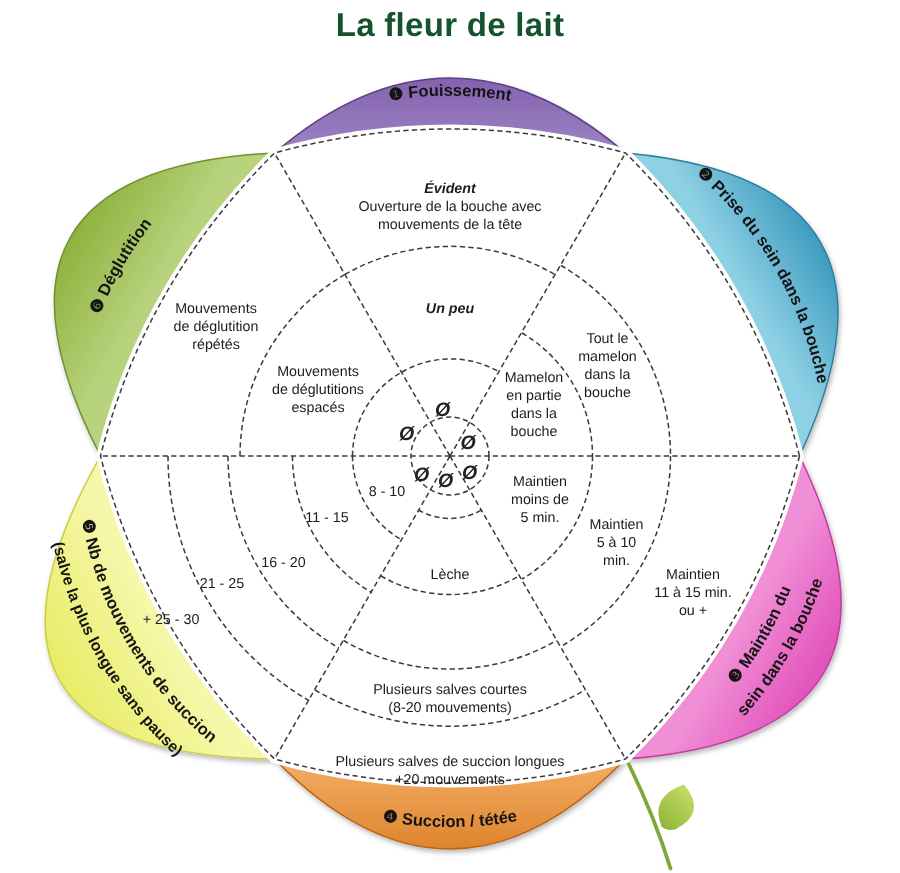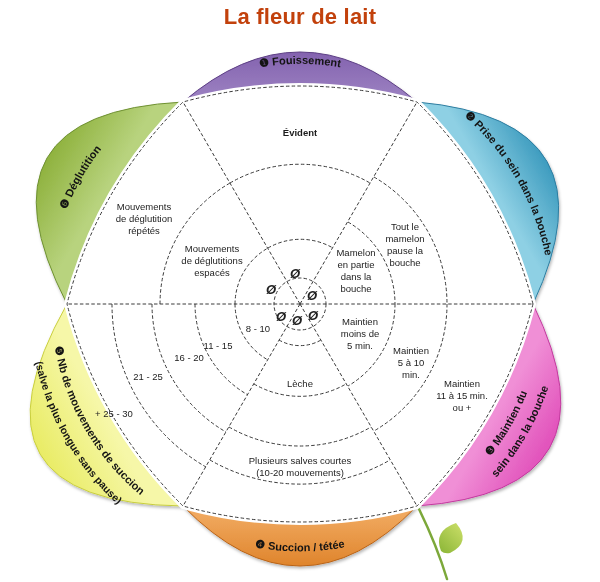--- a/index.html
+++ b/index.html
@@ -1,23 +1,23 @@
 <!DOCTYPE html>
 <html><head>
 <meta charset="utf-8">
 <style>
   html,body{margin:0;padding:0;background:#fff;}
   #stage{position:relative;width:600px;height:582px;background:#fff;overflow:hidden;
          font-family:"Liberation Sans",sans-serif;}
   #diagram-svg{position:absolute;left:0;top:0;}
   .page-title{position:absolute;left:0;top:4px;width:600px;text-align:center;
-              font-size:22px;font-weight:bold;color:#c2410c;letter-spacing:.2px;}
+              font-size:22px;font-weight:bold;color:#14532d;letter-spacing:.2px;}
   .ring-text{position:absolute;transform:translate(-50%,-50%);text-align:center;
              font-size:9.5px;line-height:1.28;color:#1c1c1c;white-space:pre-line;}
-  .ring-text .lead{display:block;font-weight:bold;}
+  .ring-text .lead{display:block;font-weight:bold;font-style:italic;}
   .zero{position:absolute;transform:translate(-50%,-50%);font-size:13px;
         font-style:italic;font-weight:bold;color:#222;}
   .petal-label{font-size:11px;font-weight:bold;fill:#141414;}
   .petal-label-small{font-size:10.5px;font-weight:bold;fill:#141414;}
   .dash{fill:none;stroke:#3a3a3a;stroke-width:1;stroke-dasharray:3.5 2.2;}
 </style>
 </head>
 <body>
 
 <div id="stage">
@@ -125,55 +125,58 @@
       <text class="petal-label"><textPath href="#p-lab-succion" startOffset="50%" text-anchor="middle">❹ Succion / tétée</textPath></text>
       <text class="petal-label"><textPath href="#p-lab-nb1" startOffset="50%" text-anchor="middle">❺ Nb de mouvements de succion</textPath></text>
       <text class="petal-label-small"><textPath href="#p-lab-nb2" startOffset="50%" text-anchor="middle">(salve la plus longue sans pause)</textPath></text>
       <text class="petal-label"><textPath href="#p-lab-deglutition" startOffset="50%" text-anchor="middle">❻ Déglutition</textPath></text>
     </g>
   </svg>
 
   <div class="page-title">La fleur de lait</div>
 
   <div class="ring-text" style="left:300px;top:133px;width:160px">
-    <span class="lead">Évident</span>
+    <span class="lead">Évident</span><span>Ouverture de la bouche avec
+mouvements de la tête</span>
   </div>
   <div class="ring-text" style="left:300px;top:207px;width:120px">
-    
+    <span class="lead">Un peu</span>
   </div>
   <div class="ring-text" style="left:144px;top:219px;width:95px">Mouvements
 de déglutition
 répétés</div>
   <div class="ring-text" style="left:212px;top:261px;width:100px">Mouvements
 de déglutitions
 espacés</div>
   <div class="ring-text" style="left:405px;top:245px;width:64px">Tout le
 mamelon
-pause la
+dans la
 bouche</div>
   <div class="ring-text" style="left:356px;top:271px;width:62px">Mamelon
 en partie
 dans la
 bouche</div>
   <div class="ring-text" style="left:360px;top:334px;width:62px">Maintien
 moins de
 5 min.</div>
   <div class="ring-text" style="left:411px;top:363px;width:56px">Maintien
 5 à 10
 min.</div>
   <div class="ring-text" style="left:462px;top:396px;width:84px">Maintien
 11 à 15 min.
 ou +</div>
   <div class="ring-text" style="left:300px;top:384px;width:60px">Lèche</div>
   <div class="ring-text" style="left:300px;top:467px;width:170px">Plusieurs salves courtes
-(10-20 mouvements)</div>
+(8-20 mouvements)</div>
+  <div class="ring-text" style="left:300px;top:515px;width:240px">Plusieurs salves de succion longues
++20 mouvements</div>
   <div class="ring-text" style="left:258px;top:329px;width:50px">8 - 10</div>
   <div class="ring-text" style="left:218px;top:346px;width:50px">11 - 15</div>
-  <div class="ring-text" style="left:189px;top:358px;width:50px">16 - 20</div>
-  <div class="ring-text" style="left:148px;top:377px;width:50px">21 - 25</div>
+  <div class="ring-text" style="left:189px;top:376px;width:50px">16 - 20</div>
+  <div class="ring-text" style="left:148px;top:390px;width:50px">21 - 25</div>
   <div class="ring-text" style="left:114px;top:414px;width:60px">+ 25 - 30</div>
 
   <span class="zero" style="left:295px;top:273px">Ø</span>
   <span class="zero" style="left:271px;top:289px">Ø</span>
   <span class="zero" style="left:281px;top:316px">Ø</span>
   <span class="zero" style="left:297px;top:320px">Ø</span>
   <span class="zero" style="left:313px;top:315px">Ø</span>
   <span class="zero" style="left:312px;top:295px">Ø</span>
 
 </div>

